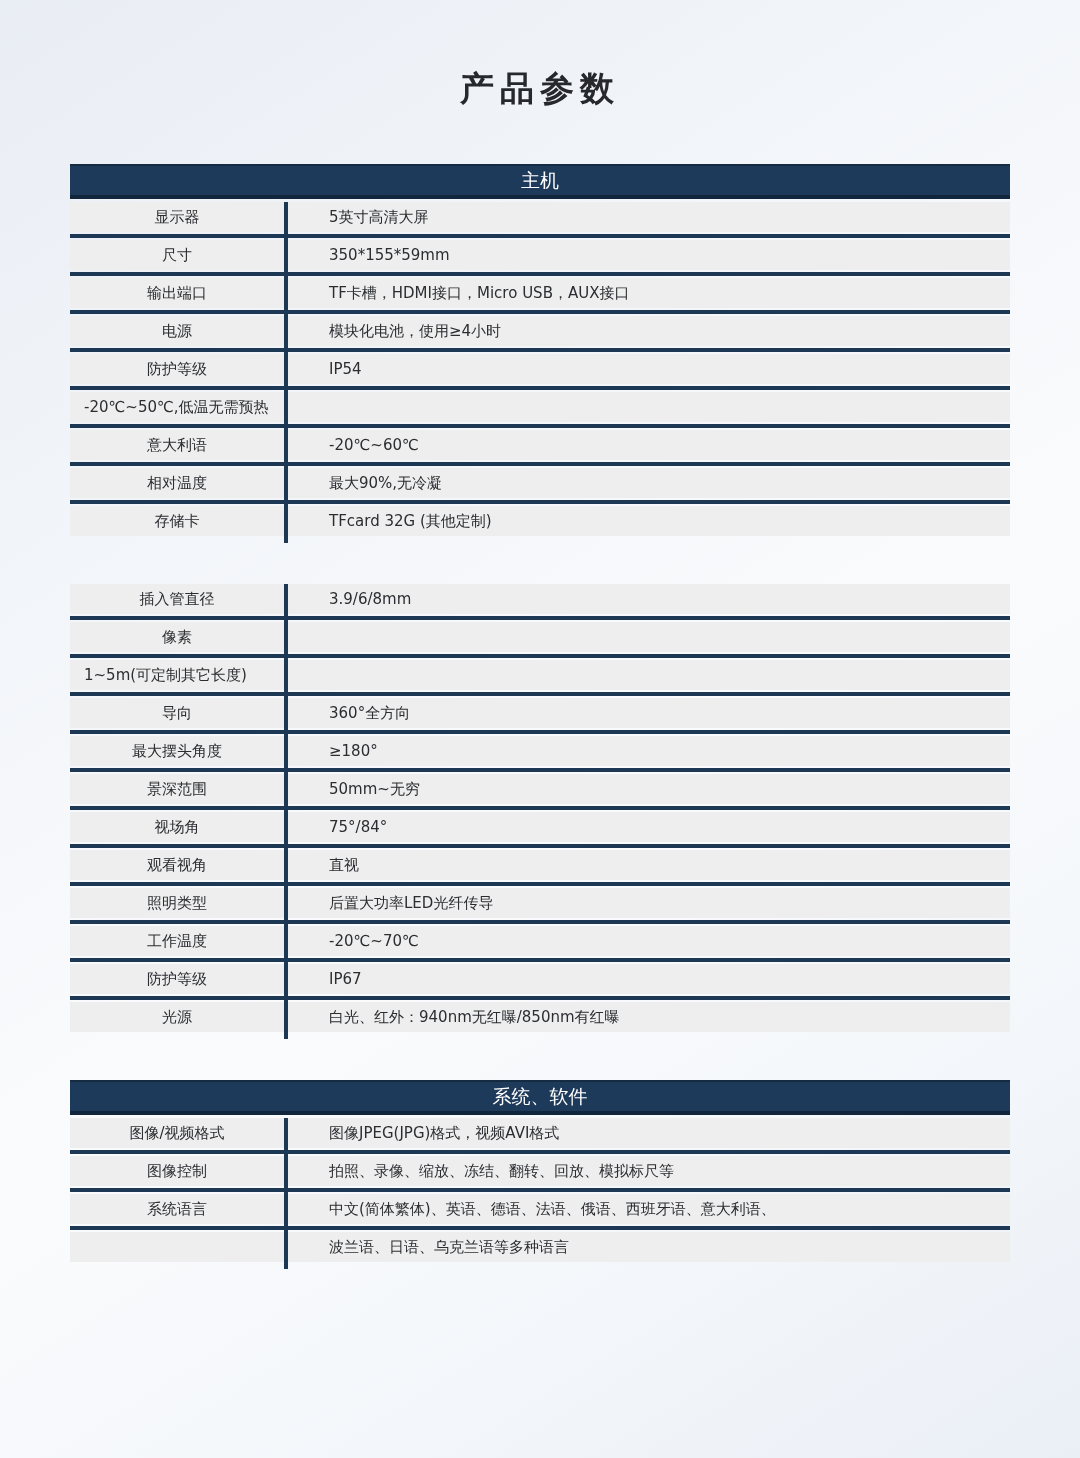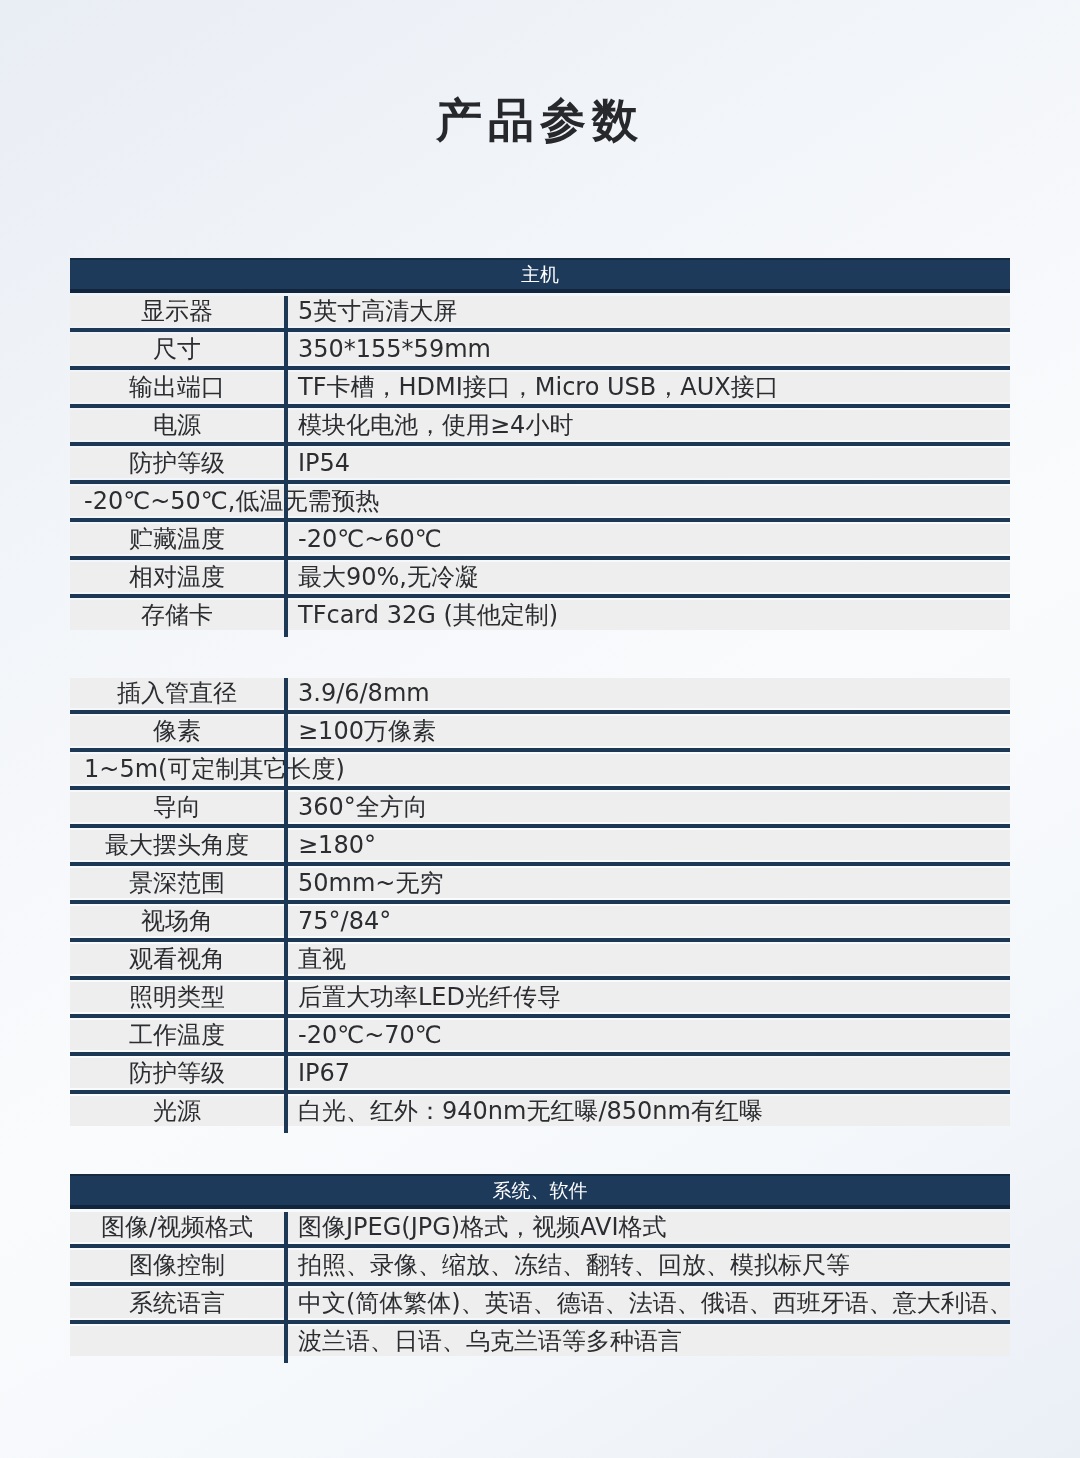--- a/index.html
+++ b/index.html
@@ -12,33 +12,33 @@
   }
   *{box-sizing:border-box;margin:0;padding:0;}
   html,body{width:1080px;height:1458px;}
   body{
     font-family:"DejaVu Sans","Liberation Sans",sans-serif;
     background:linear-gradient(148deg,#e9edf4 0%,#f2f5f9 28%,#fafbfd 55%,#f5f8fb 75%,#eaeff6 100%);
     color:var(--text);
     overflow:hidden;
   }
   .title{
-    padding-top:90px;
+    padding-top:66px;
     text-align:center;
-    font-size:46px;
+    font-size:34px;
     font-weight:800;
     letter-spacing:6px;
     color:var(--title);
   }
   .spec-table{
     width:940px;
     margin:0 auto;
     position:relative;
   }
-  .spec-table.first{margin-top:106px;}
+  .spec-table.first{margin-top:52px;}
   .spec-table.next{margin-top:48px;}
   .thead{
     background:var(--navy);
     border-top:2px solid #152b42;
     border-bottom:4px solid var(--navy-edge);
     height:35px;
     line-height:29px;
     text-align:center;
     color:#ffffff;
     font-size:19px;
@@ -55,21 +55,22 @@
     bottom:-7px;
     width:4px;
     background:var(--line);
     z-index:3;
   }
   .trow{
     display:flex;
     height:30px;
     line-height:30px;
     background:var(--row-bg);
-    font-size:24px;
+    font-size:15px;
+    gap:31px;
   }
   .tlabel{
     width:214px;
     flex:none;
     text-align:center;
     white-space:nowrap;
   }
   .tvalue{
     flex:1;
     padding-left:14px;
@@ -114,21 +115,21 @@
         <div class="trow">
           <div class="tlabel">防护等级</div>
           <div class="tvalue">IP54</div>
         </div>
         <div class="tsep"></div>
         <div class="trow">
           <div class="tvalue">-20℃~50℃,低温无需预热</div>
         </div>
         <div class="tsep"></div>
         <div class="trow">
-          <div class="tlabel">贮藏温度</div>
+          <div class="tlabel">意大利语</div>
           <div class="tvalue">-20℃~60℃</div>
         </div>
         <div class="tsep"></div>
         <div class="trow">
           <div class="tlabel">相对温度</div>
           <div class="tvalue">最大90%,无冷凝</div>
         </div>
         <div class="tsep"></div>
         <div class="trow">
           <div class="tlabel">存储卡</div>
@@ -140,21 +141,20 @@
   <section class="spec-table next">
     <div class="tbody">
       <div class="vline"></div>
     <div class="trow">
           <div class="tlabel">插入管直径</div>
           <div class="tvalue">3.9/6/8mm</div>
         </div>
         <div class="tsep"></div>
         <div class="trow">
           <div class="tlabel">像素</div>
-          <div class="tvalue">≥100万像素</div>
         </div>
         <div class="tsep"></div>
         <div class="trow">
           <div class="tvalue">1~5m(可定制其它长度)</div>
         </div>
         <div class="tsep"></div>
         <div class="trow">
           <div class="tlabel">导向</div>
           <div class="tvalue">360°全方向</div>
         </div>

